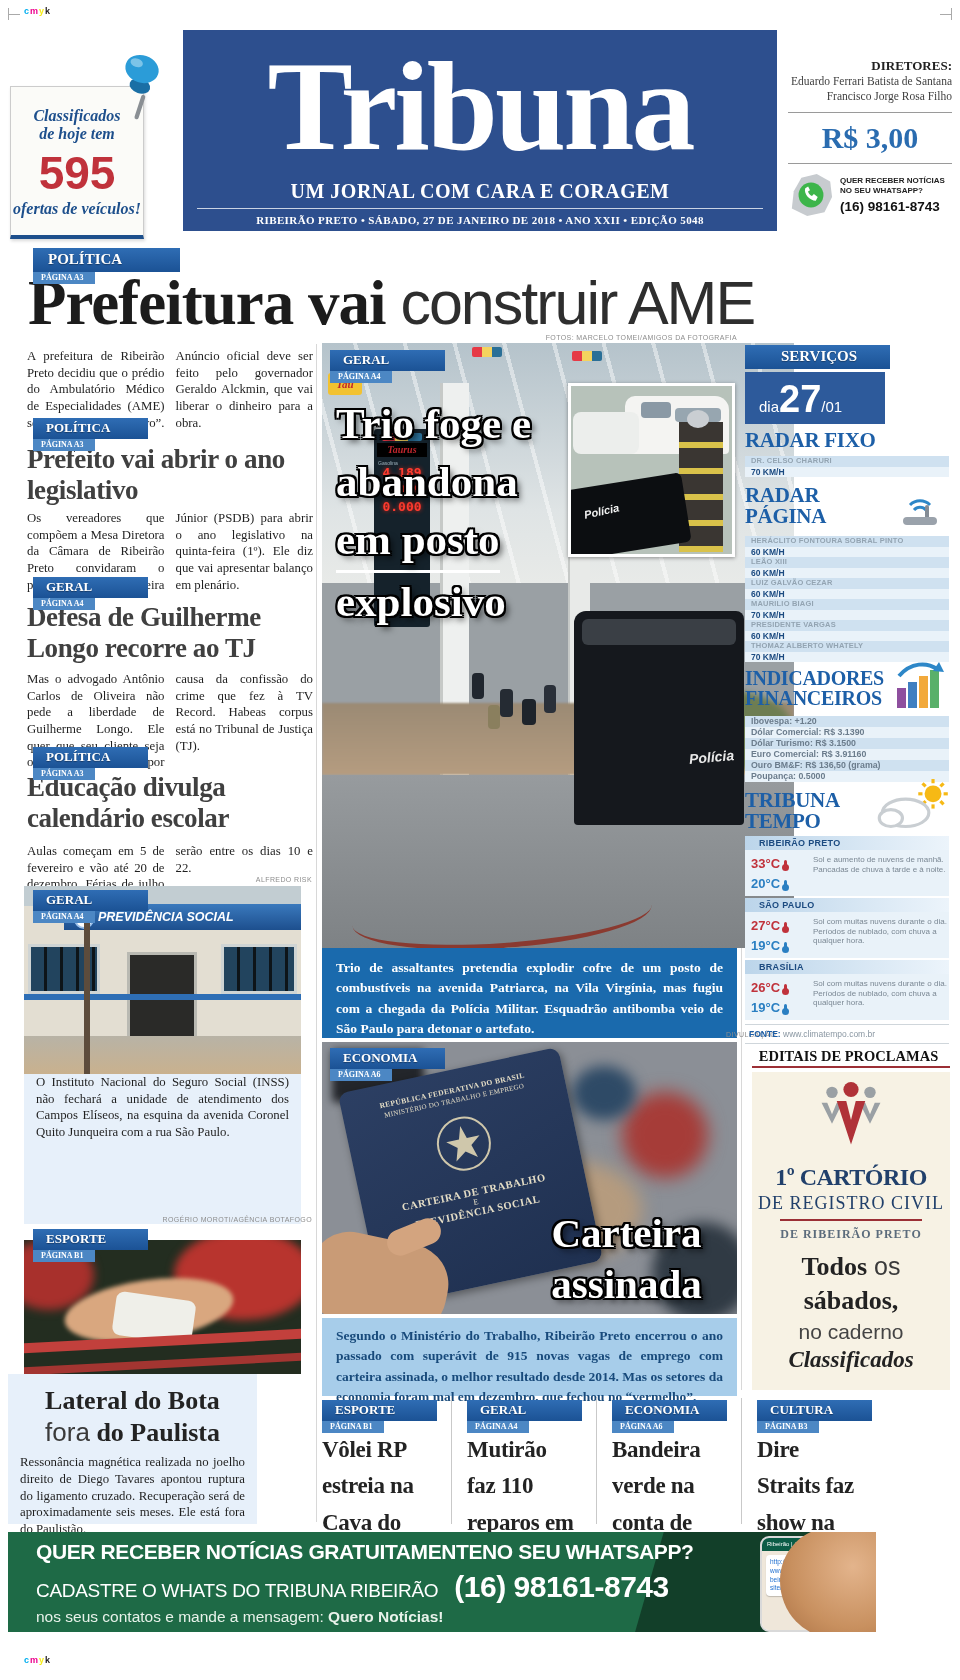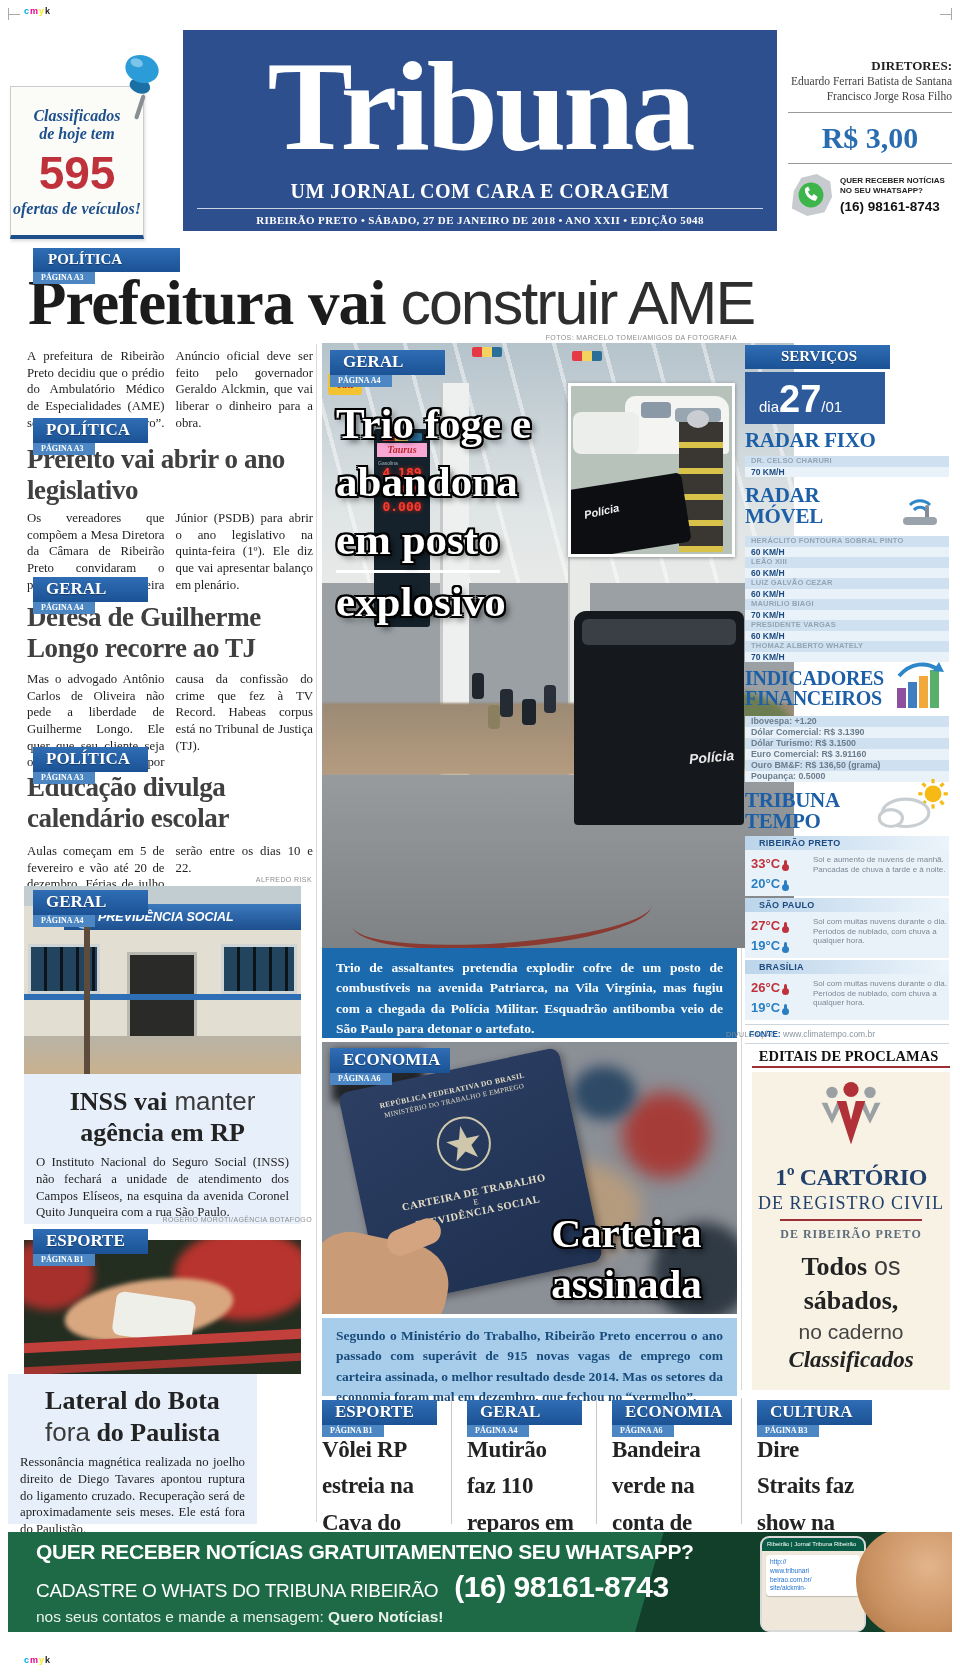--- a/index.html
+++ b/index.html
@@ -7,21 +7,21 @@
         font-family:"Liberation Serif",serif;color:#222;}
   .abs{position:absolute;}
   .crop{position:absolute;background:#aaa;}
   .cmyk{position:absolute;font:bold 9px "Liberation Sans",sans-serif;letter-spacing:1px;}
   .cmyk .c{color:#00aeef}.cmyk .m{color:#ec008c}.cmyk .y{color:#f7ec13}.cmyk .k{color:#231f20}
   .hairv{position:absolute;width:1px;background:#d8d8d8;}
 
   
   .tag{position:absolute;z-index:8;font-family:"Liberation Serif",serif;}
   .tag .t1{display:block;background:linear-gradient(180deg,#2f6db4,#1b5295);color:#fff;font-weight:bold;
-           font-size:17px;padding:2px 10px 3px 13px;min-width:92px;width:max-content;text-shadow:0 1px 1px rgba(0,0,0,.35);}
+           font-size:13px;padding:2px 10px 3px 13px;min-width:92px;width:max-content;text-shadow:0 1px 1px rgba(0,0,0,.35);}
   .tag .t2{display:block;background:#4c87c4;color:#fff;font-weight:bold;font-size:8px;padding:1px 8px 2px 8px;
            min-width:46px;width:max-content;}
   .tag.big .t1{font-size:15px;min-width:120px;padding:3px 12px 4px 15px;}
 
   .credit{position:absolute;font:7px "Liberation Sans",sans-serif;color:#8d8d8d;letter-spacing:.4px;text-align:right;}
 
   .story-h{position:absolute;font:bold 27px/1.14 "Liberation Serif",serif;color:#404040;letter-spacing:-.4px;}
   .body2{position:absolute;column-count:2;column-gap:11px;font:12.8px/1.3 "Liberation Serif",serif;
          text-align:justify;color:#1f1f1f;}
   .lt{font-family:"Liberation Sans",sans-serif;font-weight:400;color:#3a3a3a;}
@@ -92,41 +92,41 @@
   .proc-box .rline{height:2px;background:#9c2f35;margin:5px 28px 0;}
   .proc-box .pl1{font:26px/1.3 "Liberation Serif",serif;color:#222;margin-top:8px;}
   .proc-box .pl2{font:21px/1.3 "Liberation Sans",sans-serif;color:#444;}
   .proc-box .pl3{font:bold italic 23px/1.3 "Liberation Serif",serif;color:#222;}
 
   
   .brief-h{position:absolute;font:bold 23px/1.58 "Liberation Serif",serif;color:#232323;letter-spacing:-.3px;}
   .vsep{position:absolute;width:1px;background:#c9c9c9;}
 
   
-  .banner{position:absolute;left:8px;top:1532px;width:944px;height:100px;background:#14492f;overflow:hidden;
+  .banner{position:absolute;left:8px;top:1532px;width:868px;height:100px;background:#14492f;overflow:hidden;
           font-family:"Liberation Sans",sans-serif;}
   .banner .stripe{position:absolute;left:-60px;top:-10px;width:760px;height:130px;background:#1e6a46;transform:skewX(-16deg);}
   .banner .stripe2{position:absolute;left:640px;top:-10px;width:400px;height:130px;background:#123f29;transform:skewX(-16deg);}
   .banner .bl1{position:absolute;left:28px;top:8px;font-weight:bold;font-size:21px;color:#fff;letter-spacing:-.4px;}
   .banner .bl2{position:absolute;left:28px;top:38px;color:#fff;display:flex;align-items:baseline;gap:16px;}
   .banner .bl2 .a{font-size:19px;letter-spacing:-.3px;}
   .banner .bl2 .b{font-weight:bold;font-size:30px;letter-spacing:-.5px;}
   .banner .bl3{position:absolute;left:28px;top:76px;font-size:15.5px;color:#e8f2ea;}
   .phone{position:absolute;left:752px;top:4px;width:102px;height:92px;background:#fdfdfd;border-radius:9px;
          border:2px solid #d9d9d9;overflow:hidden;}
   .phone .ph{background:#0b5c46;color:#fff;font-size:6px;line-height:13px;padding-left:5px;height:13px;white-space:nowrap;}
   .phone .pb{background:#efe7da;height:79px;padding:4px;}
   .phone .bubble{background:#fff;border-radius:4px;padding:3px 4px;font-size:6.5px;line-height:1.35;color:#1f6fd0;
                  box-shadow:0 1px 1px rgba(0,0,0,.2);}
   .hand{position:absolute;right:-8px;top:-4px;width:104px;height:110px;border-radius:48% 0 0 52%;
         background:radial-gradient(circle at 70% 35%,#e3b48c,#c8905f 60%,#a96f42);}
 
   
   .sign{position:absolute;left:52px;top:86px;width:56px;height:196px;background:#15222b;border-radius:3px;padding-top:2px;}
-  .sign .sb{background:#f9a8d4;margin:2px 3px;border-radius:0;text-align:center;font:bold italic 10px/14px "Liberation Serif",serif;color:#c0262d;}
+  .sign .sb{background:#000000;margin:2px 3px;border-radius:0;text-align:center;font:bold italic 10px/14px "Liberation Serif",serif;color:#c0262d;}
   .sign .flag{height:8px;margin:2px 8px 0;background:linear-gradient(90deg,#e63946 33%,#f4d35e 33% 66%,#2a6f97 66%);border-radius:2px;}
   .sign .lab{font:5px "Liberation Sans",sans-serif;color:#9fb3bd;text-align:left;padding-left:4px;margin-top:3px;}
   .sign .val{font:bold 13px/14px "DejaVu Sans Mono",monospace;color:#ff3b2f;text-align:center;text-shadow:0 0 4px rgba(255,40,20,.8);}
 </style>
 </head>
 <body>
 
 <div class="page">
 
   <div class="crop" style="left:8px;top:14px;width:12px;height:1px"></div>
@@ -239,24 +239,20 @@
     <div class="abs" style="left:103px;top:66px;width:64px;height:84px;background:#2a2a28;border:3px solid #b9b9b2"></div>
     <div class="abs" style="left:0;top:108px;right:0;height:6px;background:#2e6eb5"></div>
     <div class="abs" style="left:0;top:150px;right:0;height:38px;background:linear-gradient(180deg,#b8b3a6,#c9b18e)"></div>
     <div class="abs" style="left:60px;top:16px;width:6px;height:172px;background:#5d4c3c"></div>
   </div>
   <div class="tag" style="left:33px;top:890px">
     <span class="t1">GERAL</span>
     <span class="t2">PÁGINA A4</span>
   </div>
   <div class="panel" style="left:24px;top:1074px;width:277px;height:150px">
-    <div class="panel-h">
-      <b>INSS vai</b><span class="lt" style="font-size:26px"> manter</span><br>
-      <b>agência em RP</b>
-    </div>
     <div class="panel-b">O Instituto Nacional do Seguro Social (INSS) não fechará a unidade de atendimento dos Campos Elíseos, na esquina da avenida Coronel Quito Junqueira com a rua São Paulo.</div>
   </div>
 
   <div class="credit" style="left:100px;top:1216px;width:212px">ROGÉRIO MOROTI/AGÊNCIA BOTAFOGO</div>
   <div class="photo" style="left:24px;top:1240px;width:277px;height:134px;background:#232d20">
     <div class="blob" style="left:150px;top:-10px;width:140px;height:90px;background:#b8342e;filter:blur(4px)"></div>
     <div class="blob" style="left:-20px;top:0;width:90px;height:70px;background:#a8302c;filter:blur(5px)"></div>
     <div class="blob" style="left:40px;top:40px;width:170px;height:60px;background:#d9a77f;filter:blur(2px);transform:rotate(-8deg)"></div>
     <div class="abs" style="left:90px;top:56px;width:80px;height:44px;background:#efefe9;border-radius:8px;transform:rotate(8deg)"></div>
     <div class="abs" style="left:-10px;top:96px;width:300px;height:10px;background:#c2403c;transform:rotate(-3deg)"></div>
@@ -405,21 +401,21 @@
     <span style="font:bold 38px/0.9 'Liberation Sans',sans-serif">27</span>
     <span style="font:15px 'Liberation Sans',sans-serif">/01</span>
   </div>
 
   <div class="sb-title" style="left:745px;top:430px">RADAR FIXO</div>
   <div class="sb-row rname" style="top:456px">DR. CELSO CHARURI</div>
   <div class="sb-row rspeed" style="top:466.5px">70 KM/H</div>
 
   <div class="sb-title" style="left:745px;top:485px">
     <div>RADAR</div>
-    <div>MÓVEL</div>
+    <div>PÁGINA</div>
   </div>
   <svg class="abs" style="left:895px;top:486px" width="50" height="42" viewBox="0 0 50 40">
     <path d="M15 18 a14 14 0 0 1 20 0" stroke="#2d87c8" stroke-width="3" fill="none"></path>
     <path d="M19 23 a8 8 0 0 1 12 0" stroke="#2d87c8" stroke-width="3" fill="none"></path>
     <rect x="30" y="18" width="4" height="14" rx="2" fill="#848c95"></rect>
     <rect x="8" y="30" width="34" height="8" rx="4" fill="#9aa2ab"></rect>
   </svg>
   <div class="sb-row rname" style="top:536px">HERÁCLITO FONTOURA SOBRAL PINTO</div>
   <div class="sb-row rspeed" style="top:546.5px">60 KM/H</div>
   <div class="sb-row rname" style="top:557px">LEÃO XIII</div>

